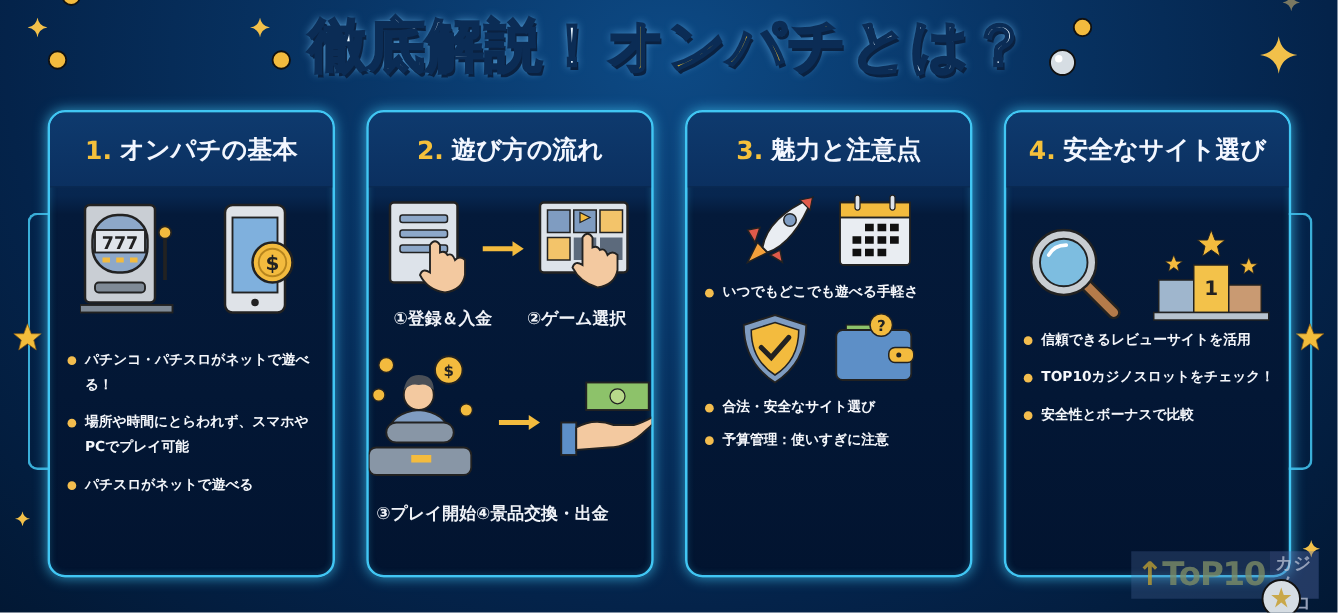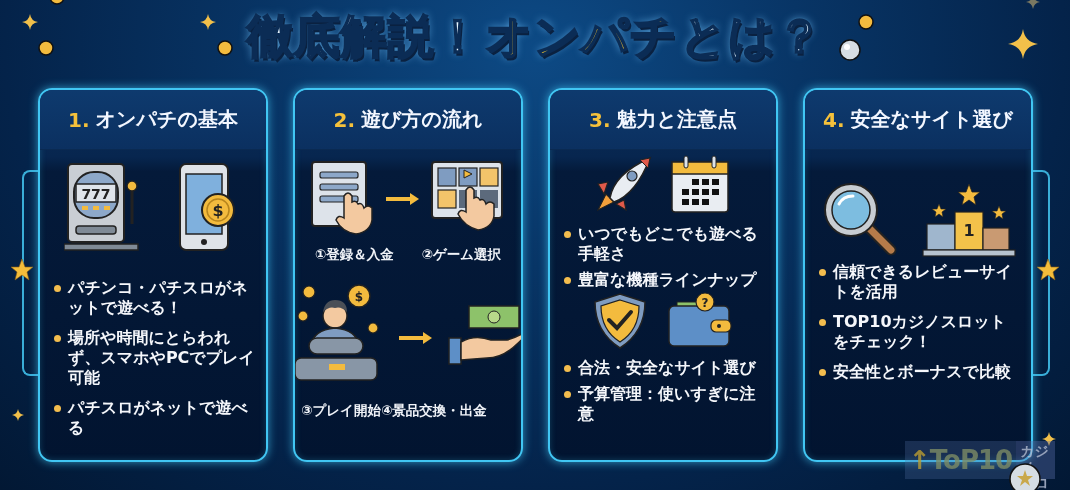--- a/index.html
+++ b/index.html
@@ -43,21 +43,21 @@
     background: linear-gradient(#0e3a6e, #0b3060);
     border-bottom: 1px solid #0a2a52;
     font-size: 20px; font-weight: bold;
   }
   .panel-head .num { color: #f5c13b; margin-right: 6px; }
   .panel-head .lbl { color: #f3f7ff; }
   .panel-body { padding: 8px 10px; position: relative; height: 312px; }
 
   .bullets { list-style: none; }
   .bullets li {
-    font-size: 16px; font-weight: bold; line-height: 20px; color: #f5f7fb;
+    font-size: 11px; font-weight: bold; line-height: 20px; color: #f5f7fb;
     padding-left: 18px; position: relative; margin-bottom: 10px;
   }
   .bullets li::before {
     content: ""; position: absolute; left: 4px; top: 7px; width: 7px; height: 7px;
     border-radius: 50%; background: #f3bd4e;
   }
 
   .icon-row { display: flex; justify-content: center; gap: 28px; align-items: flex-end; }
   .cap { font-size: 13.5px; font-weight: bold; color: #f0f3f8; text-align: center; }
 
@@ -314,21 +314,20 @@
               <rect x="42" y="35" width="7" height="6"></rect>
             <rect x="12" y="45" width="7" height="6"></rect>
               <rect x="22" y="45" width="7" height="6"></rect>
               <rect x="32" y="45" width="7" height="6"></rect>
           </g>
         </svg>
       </span>
     </div>
     <ul class="bullets" style="margin-top:6px;">
       <li style="margin-bottom:6px;">いつでもどこでも遊べる手軽さ</li>
-      <li style="margin-bottom:2px;">豊富な機種ラインナップ</li>
     </ul>
     <div class="icon-row" style="gap:18px;">
       <span>
         <svg width="58" height="58" viewBox="0 0 58 58">
           <path d="M29 2 L54 10 Q54 40 29 56 Q4 40 4 10Z" fill="#7f9cc1" stroke="#222" stroke-width="1.5"></path>
           <path d="M29 8 L48 14 Q48 38 29 50 Q10 38 10 14Z" fill="#f3bb3e" stroke="#222" stroke-width="1.2"></path>
           <path d="M18 28 L26 36 L40 20" fill="none" stroke="#222" stroke-width="4" stroke-linecap="round"></path>
         </svg>
       </span>
       <span>

